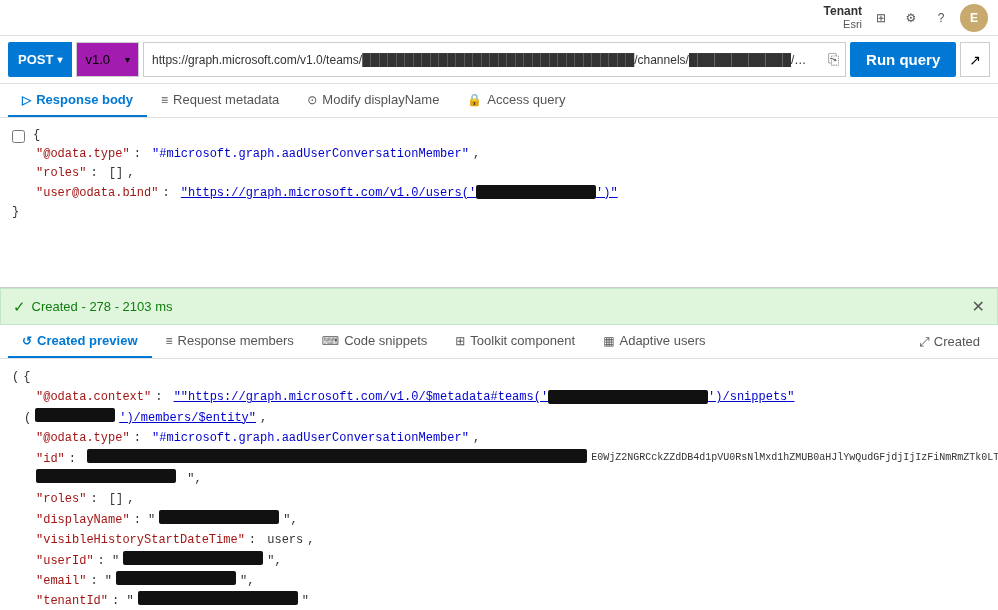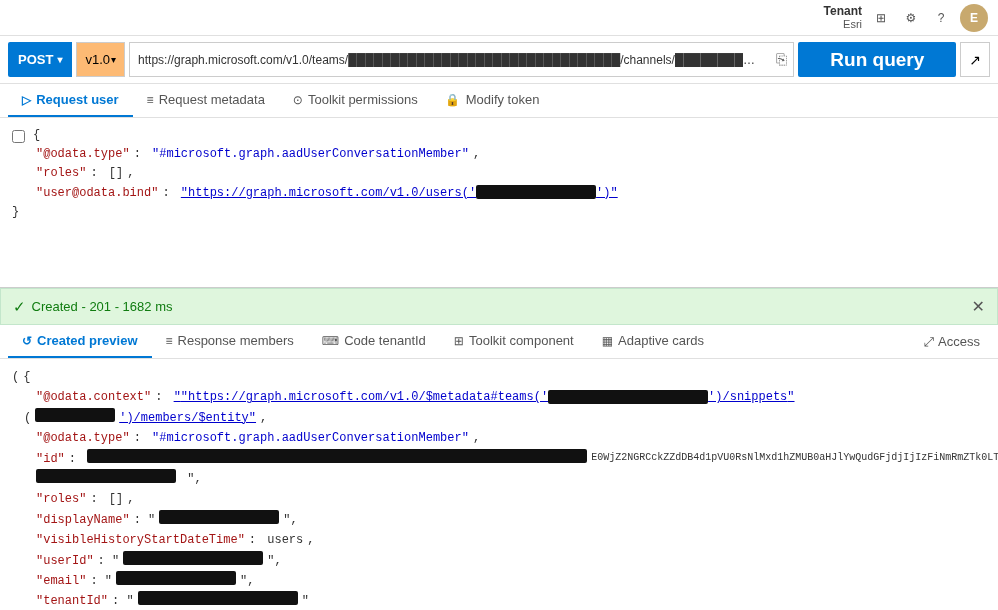--- a/index.html
+++ b/index.html
@@ -64,26 +64,26 @@
       border: none;
       padding: 0 10px;
       font-weight: 600;
       font-size: 13px;
       cursor: pointer;
       display: flex; align-items: center; gap: 4px;
       border-radius: 2px 0 0 2px;
     }
     .method-btn .chevron { font-size: 10px; }
     .version-btn {
-      background: #fdba74;
+      background: #a21caf;
       border: 1px solid #ccc;
       padding: 0 8px;
       font-size: 13px;
       cursor: pointer;
-      display: flex; align-items: center; gap: 1px;
+      display: flex; align-items: center; gap: 15px;
     }
     .version-btn .chevron { font-size: 10px; }
     .url-input-wrapper {
       flex: 1;
       border: 1px solid #ccc;
       display: flex;
       align-items: center;
       position: relative;
       background: #fff;
       padding: 0 30px 0 8px;
@@ -97,22 +97,22 @@
       text-overflow: ellipsis;
     }
     .url-copy-icon {
       position: absolute; right: 6px;
       color: #666; font-size: 14px; cursor: pointer;
     }
     .run-query-btn {
       background: #0078d4;
       color: #fff;
       border: none;
-      padding: 0 32px;
-      font-size: 19px;
+      padding: 0 16px;
+      font-size: 15px;
       font-weight: 600;
       cursor: pointer;
       border-radius: 2px;
     }
     .share-icon-btn {
       background: #fff;
       border: 1px solid #ccc;
       padding: 0 8px;
       cursor: pointer;
       display: flex; align-items: center; justify-content: center;
@@ -245,33 +245,33 @@
     <span class="url-text">https://graph.microsoft.com/v1.0/teams/████████████████████████████████/channels/████████████/members</span>
     <span class="url-copy-icon">⎘</span>
   </div>
   <button class="run-query-btn">Run query</button>
   <button class="share-icon-btn">↗</button>
 </div>
 
 <div class="request-tabs">
   <div class="tab active">
     <span class="tab-icon">▷</span>
-    <span>Request user</span>
+    <span>Response body</span>
   </div>
   <div class="tab">
     <span class="tab-icon">≡</span>
     <span>Request metadata</span>
   </div>
   <div class="tab">
     <span class="tab-icon">⊙</span>
-    <span>Toolkit permissions</span>
+    <span>Modify displayName</span>
   </div>
   <div class="tab">
     <span class="tab-icon">🔒</span>
-    <span>Modify token</span>
+    <span>Access query</span>
   </div>
 </div>
 
 <div class="request-body-panel">
   <div class="code-line">
     <input type="checkbox" style="margin-right: 4px; margin-top: 2px;">
     <span class="code-bracket">{</span>
   </div>
   <div class="code-line" style="padding-left:24px;">
     <span class="code-key">"@odata.type"</span>
@@ -293,51 +293,51 @@
     </span>
   </div>
   <div class="code-line">
     <span class="code-bracket">}</span>
   </div>
 </div>
 
 <div class="status-bar">
   <div class="status-text">
     <span class="status-icon">✓</span>
-    <span>Created - 201 - 1682 ms</span>
+    <span>Created - 278 - 2103 ms</span>
   </div>
   <span class="status-close">✕</span>
 </div>
 
 <div class="response-tabs">
   <div class="response-tabs-left">
     <div class="tab active">
       <span class="tab-icon">↺</span>
       <span>Created preview</span>
     </div>
     <div class="tab">
       <span class="tab-icon">≡</span>
       <span>Response members</span>
     </div>
     <div class="tab">
       <span class="tab-icon">⌨</span>
-      <span>Code tenantId</span>
+      <span>Code snippets</span>
     </div>
     <div class="tab">
       <span class="tab-icon">⊞</span>
       <span>Toolkit component</span>
     </div>
     <div class="tab">
       <span class="tab-icon">▦</span>
-      <span>Adaptive cards</span>
+      <span>Adaptive users</span>
     </div>
   </div>
   <div class="expand-btn">
     <span>⤢</span>
-    <span>Access</span>
+    <span>Created</span>
   </div>
 </div>
 
 <div class="response-body-panel">
   <div class="code-line">
     <span class="code-plain">(</span>
     <span class="code-bracket">{</span>
   </div>
   <div class="code-line" style="padding-left:24px;">
     <span class="code-key">"@odata.context"</span>

